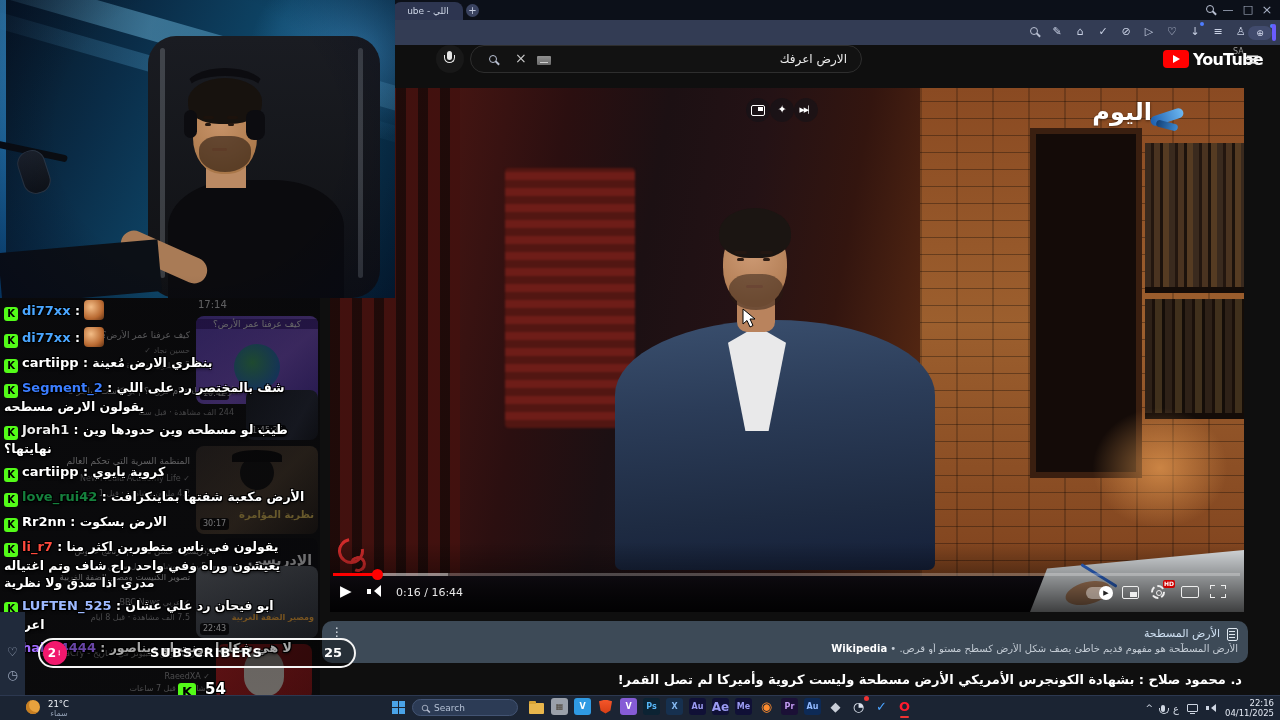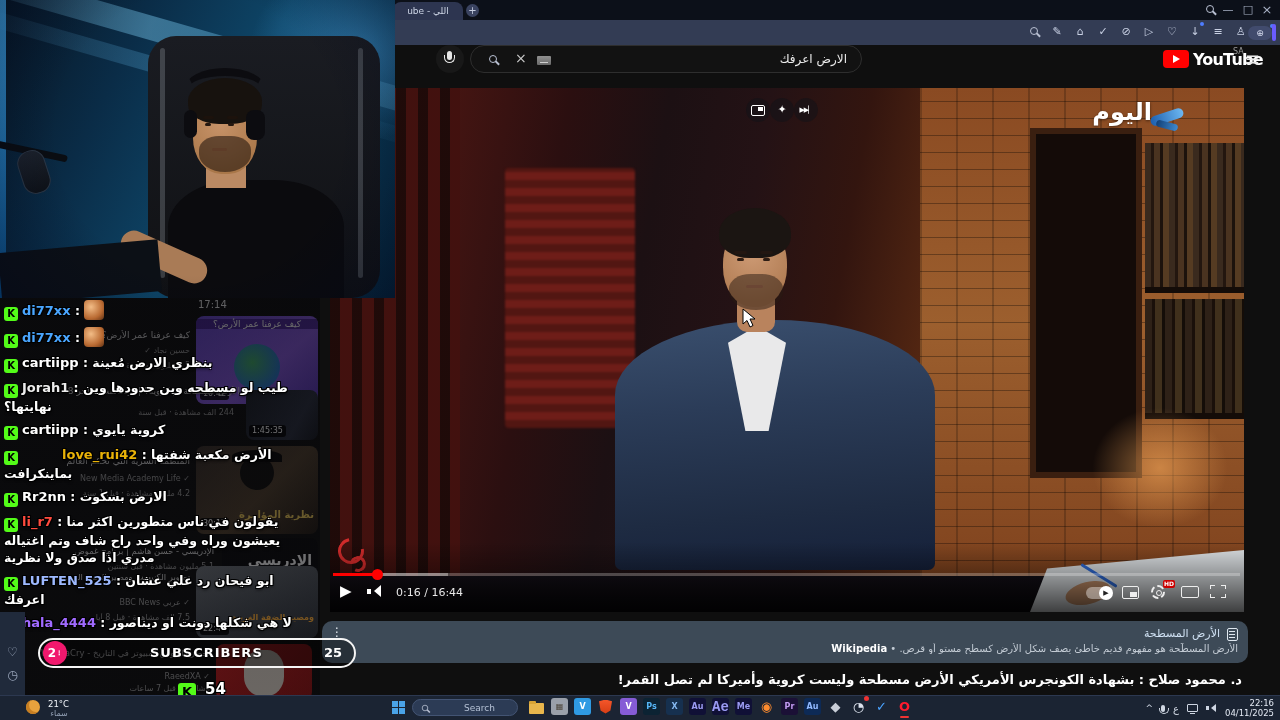--- a/index.html
+++ b/index.html
@@ -1,20 +1,20 @@
 <!DOCTYPE html>
 <html><head>
 <meta charset="utf-8">
 <style>
   html,body{margin:0;padding:0;background:#000;}
   *{box-sizing:border-box;}
   .screen{position:relative;width:1280px;height:720px;overflow:hidden;background:#0f0f0f;
     font-family:"DejaVu Sans",sans-serif;-webkit-font-smoothing:antialiased;}
   .abs{position:absolute;}
-  .flex{display:flex;align-items:center;gap:30px;}
+  .flex{display:flex;align-items:center;}
 
   
   .titlebar{left:0;top:0;width:1280px;height:20px;background:#0c1019;}
   .tab{left:393px;top:2px;width:70px;height:18px;background:#2d3550;border-radius:8px 8px 0 0;
     color:#cdd5e6;font-size:9px;line-height:18px;text-align:center;overflow:hidden;white-space:nowrap;}
   .newtab{left:466px;top:4px;width:13px;height:13px;border-radius:50%;background:#3a4360;color:#c6cde0;
     font-size:10px;line-height:13px;text-align:center;}
   .winctl{top:3px;color:#a9b2c6;font-size:11px;line-height:14px;text-align:center;width:16px;height:14px;}
   .toolbar{left:0;top:20px;width:1280px;height:25px;background:#333c54;}
   .tb-icons{right:32px;top:24px;gap:9px;color:#c9d1e4;font-size:11px;}
@@ -330,23 +330,24 @@
 
   <svg class="abs" style="left:742px;top:308px;" width="14" height="20">
     <path d="M1,1 L1,16 L5,12.5 L8,19 L11,17.5 L8,11 L13,11 Z" fill="#fff" stroke="#000" stroke-width="1"></path>
   </svg>
 
   <div class="abs chatdim"></div>
   <div class="abs chat" id="chat">
       <div class="chat-row"><span class="kbadge">K</span><span class="chat-user" style="color: rgb(74, 166, 255);">di77xx</span><span> : </span><span class="emote"></span></div>
       <div class="chat-row"><span class="kbadge">K</span><span class="chat-user" style="color: rgb(74, 166, 255);">di77xx</span><span> : </span><span class="emote"></span></div>
       <div class="chat-row"><span class="kbadge">K</span><span class="chat-user" style="color: rgb(255, 255, 255);">cartiipp</span><span> : </span><span>بنظري الارض مُعينة</span></div>
+      <div class="chat-row"><span class="kbadge">K</span><span class="chat-user" style="color: rgb(59, 125, 255);">Segment_2</span><span> : </span><span>شف بالمختصر رد على اللي يقولون الارض مسطحه</span></div>
       <div class="chat-row"><span class="kbadge">K</span><span class="chat-user" style="color: rgb(236, 236, 236);">Jorah1</span><span> : </span><span>طيب لو مسطحه وين حدودها وين نهايتها؟</span></div>
       <div class="chat-row"><span class="kbadge">K</span><span class="chat-user" style="color: rgb(255, 255, 255);">cartiipp</span><span> : </span><span>كروية يايوي</span></div>
-      <div class="chat-row"><span class="kbadge">K</span><span class="chat-user" style="color: #eab308; margin-left: 40px;">love_rui42</span><span> : </span><span>الأرض مكعبة شفتها بماينكرافت</span></div>
+      <div class="chat-row"><span class="kbadge">K</span><span class="chat-user" style="color: #15803d;">love_rui42</span><span> : </span><span>الأرض مكعبة شفتها بماينكرافت</span></div>
       <div class="chat-row"><span class="kbadge">K</span><span class="chat-user" style="color: rgb(255, 255, 255);">Rr2nn</span><span> : </span><span>الارض بسكوت</span></div>
       <div class="chat-row"><span class="kbadge">K</span><span class="chat-user" style="color: rgb(255, 75, 62);">li_r7</span><span> : </span><span>يقولون في ناس متطورين اكثر منا يعيشون وراه وفي واحد راح شاف وتم اغتياله مدري اذا صدق ولا نظرية</span></div>
       <div class="chat-row"><span class="kbadge">K</span><span class="chat-user" style="color: rgb(157, 185, 255);">LUFTEN_525</span><span> : </span><span>ابو فيحان رد علي عشان اعرفك</span></div>
       <div class="chat-row"><span class="kbadge">K</span><span class="chat-user" style="color: rgb(160, 106, 255);">hala_4444</span><span> : </span><span>لا هي شكلها دونت او ديناصور</span></div>
     </div>
 
   <div class="abs sidebar"></div>
   <div class="abs" id="sb-icons" style="left:0;top:645px;display:flex;flex-direction:column;gap:9px;">
       <div class="sb-ico">♡</div>
       <div class="sb-ico">◷</div>
@@ -432,21 +433,21 @@
       <div class="app" style="position: relative; background: rgb(12, 35, 51); border-radius: 3px;">
         <span style="font-size: 8px; color: rgb(85, 181, 245);">Ps</span>
       </div>
       <div class="app" style="position: relative; background: rgb(22, 48, 79); border-radius: 3px;">
         <span style="font-size: 8px; color: rgb(134, 185, 242);">X</span>
       </div>
       <div class="app" style="position: relative; background: rgb(16, 16, 54); border-radius: 3px;">
         <span style="font-size: 8px; color: rgb(154, 154, 242);">Au</span>
       </div>
       <div class="app" style="position: relative; background: rgb(16, 16, 54); border-radius: 3px;">
-        <span style="font-size: 14px; color: rgb(154, 154, 242); font-family: Liberation Mono, monospace;">Ae</span>
+        <span style="font-size: 12px; color: rgb(154, 154, 242);">Ae</span>
       </div>
       <div class="app" style="position: relative; background: rgb(16, 16, 54); border-radius: 3px;">
         <span style="font-size: 8px; color: rgb(154, 154, 242);">Me</span>
       </div>
       <div class="app" style="position: relative;">
         <span style="font-size: 13px; color: rgb(255, 140, 46);">◉</span>
       </div>
       <div class="app" style="position: relative; background: rgb(27, 16, 54); border-radius: 3px;">
         <span style="font-size: 8px; color: rgb(195, 154, 242);">Pr</span>
       </div>

